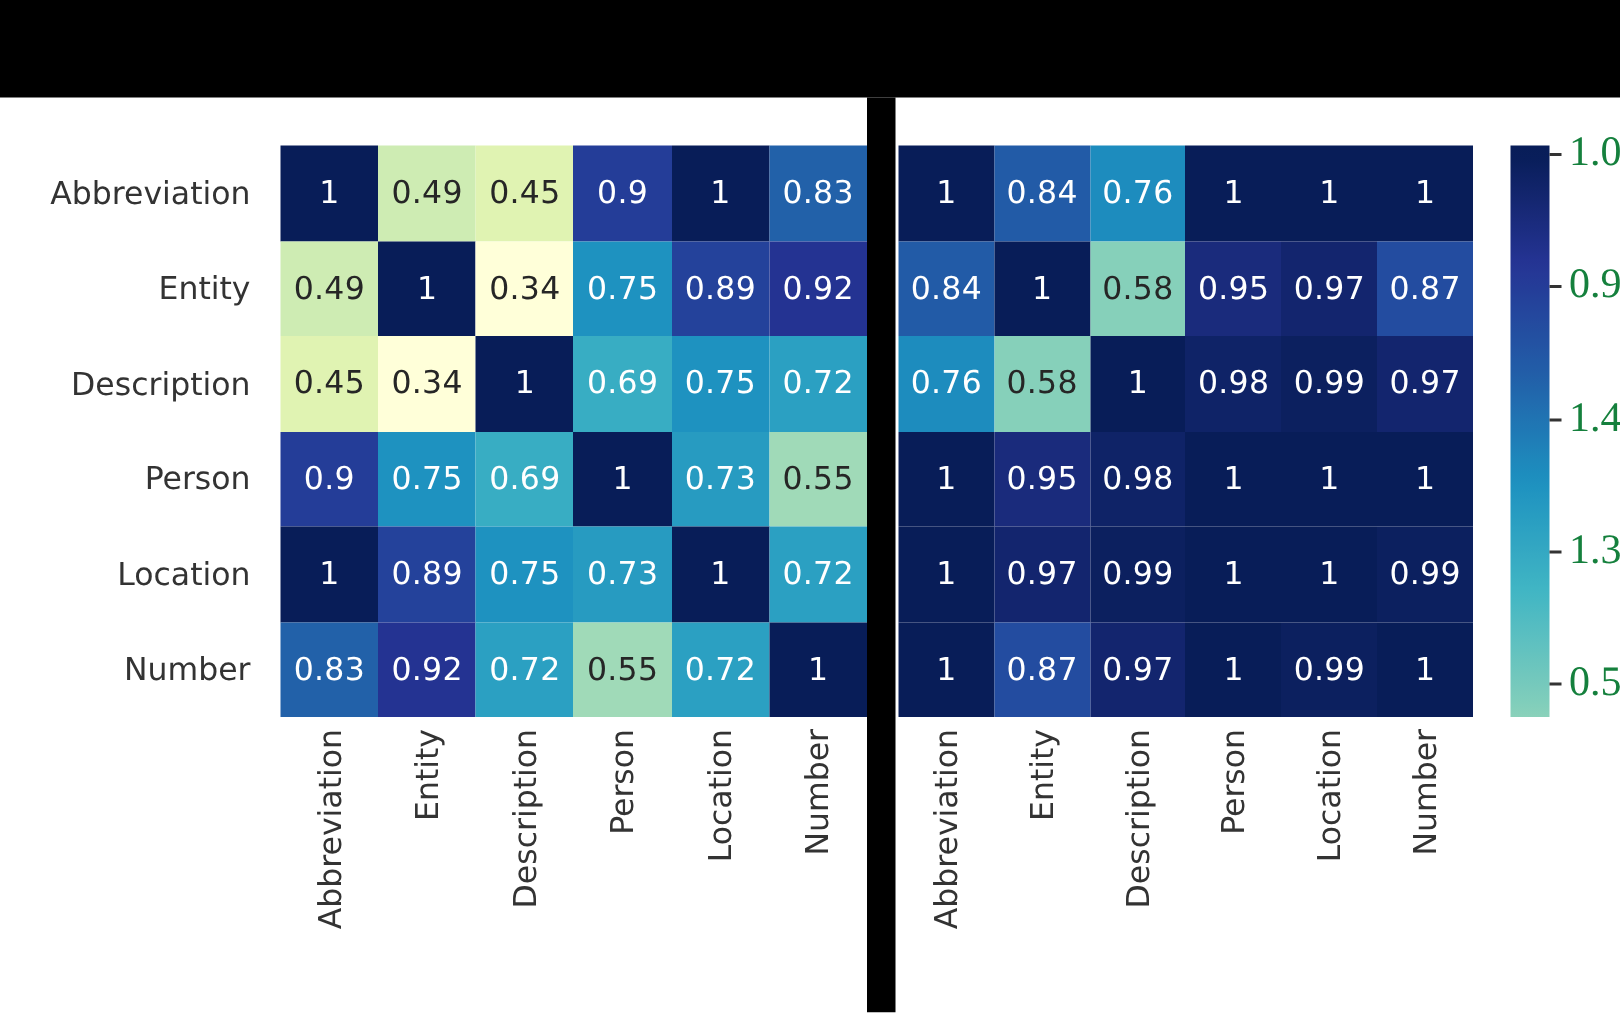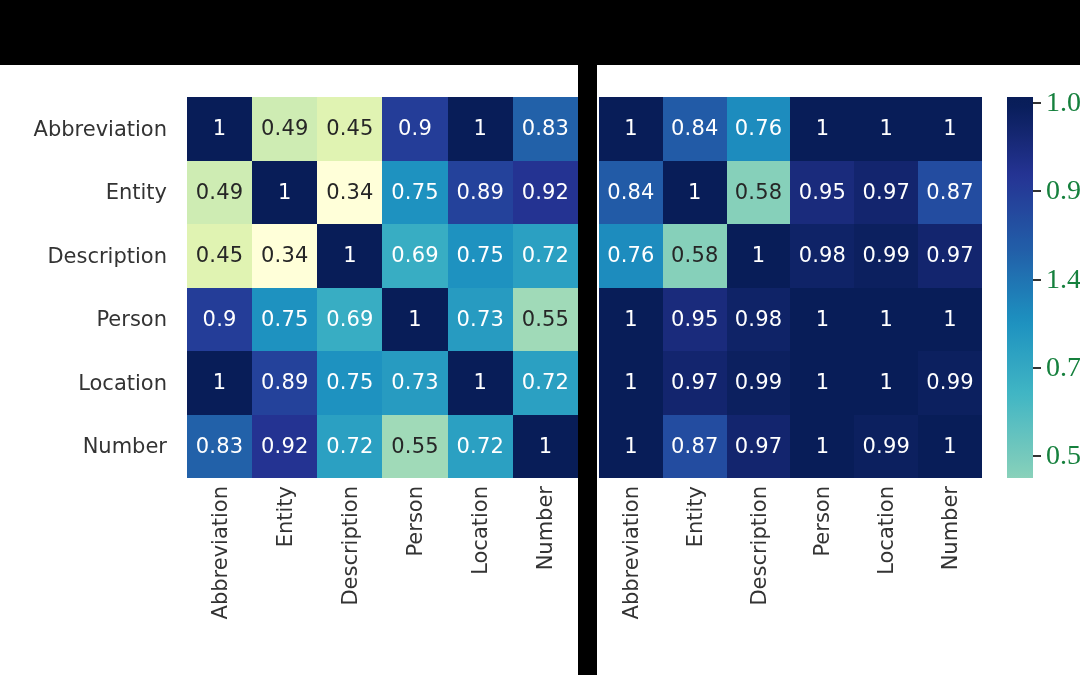--- a/index.html
+++ b/index.html
@@ -292,21 +292,21 @@
       <div class="cb-tick" style="top: 94.3681px;">
         <span class="dash"></span>
         <span class="cb-text">0.9</span>
       </div>
       <div class="cb-tick" style="top: 182.562px;">
         <span class="dash"></span>
         <span class="cb-text">1.4</span>
       </div>
       <div class="cb-tick" style="top: 270.757px;">
         <span class="dash"></span>
-        <span class="cb-text">0.7</span>
+        <span class="cb-text">1.3</span>
       </div>
       <div class="cb-tick" style="top: 358.951px;">
         <span class="dash"></span>
         <span class="cb-text">0.5</span>
       </div>
     </div>
 
 </div>
 
 </body></html>

